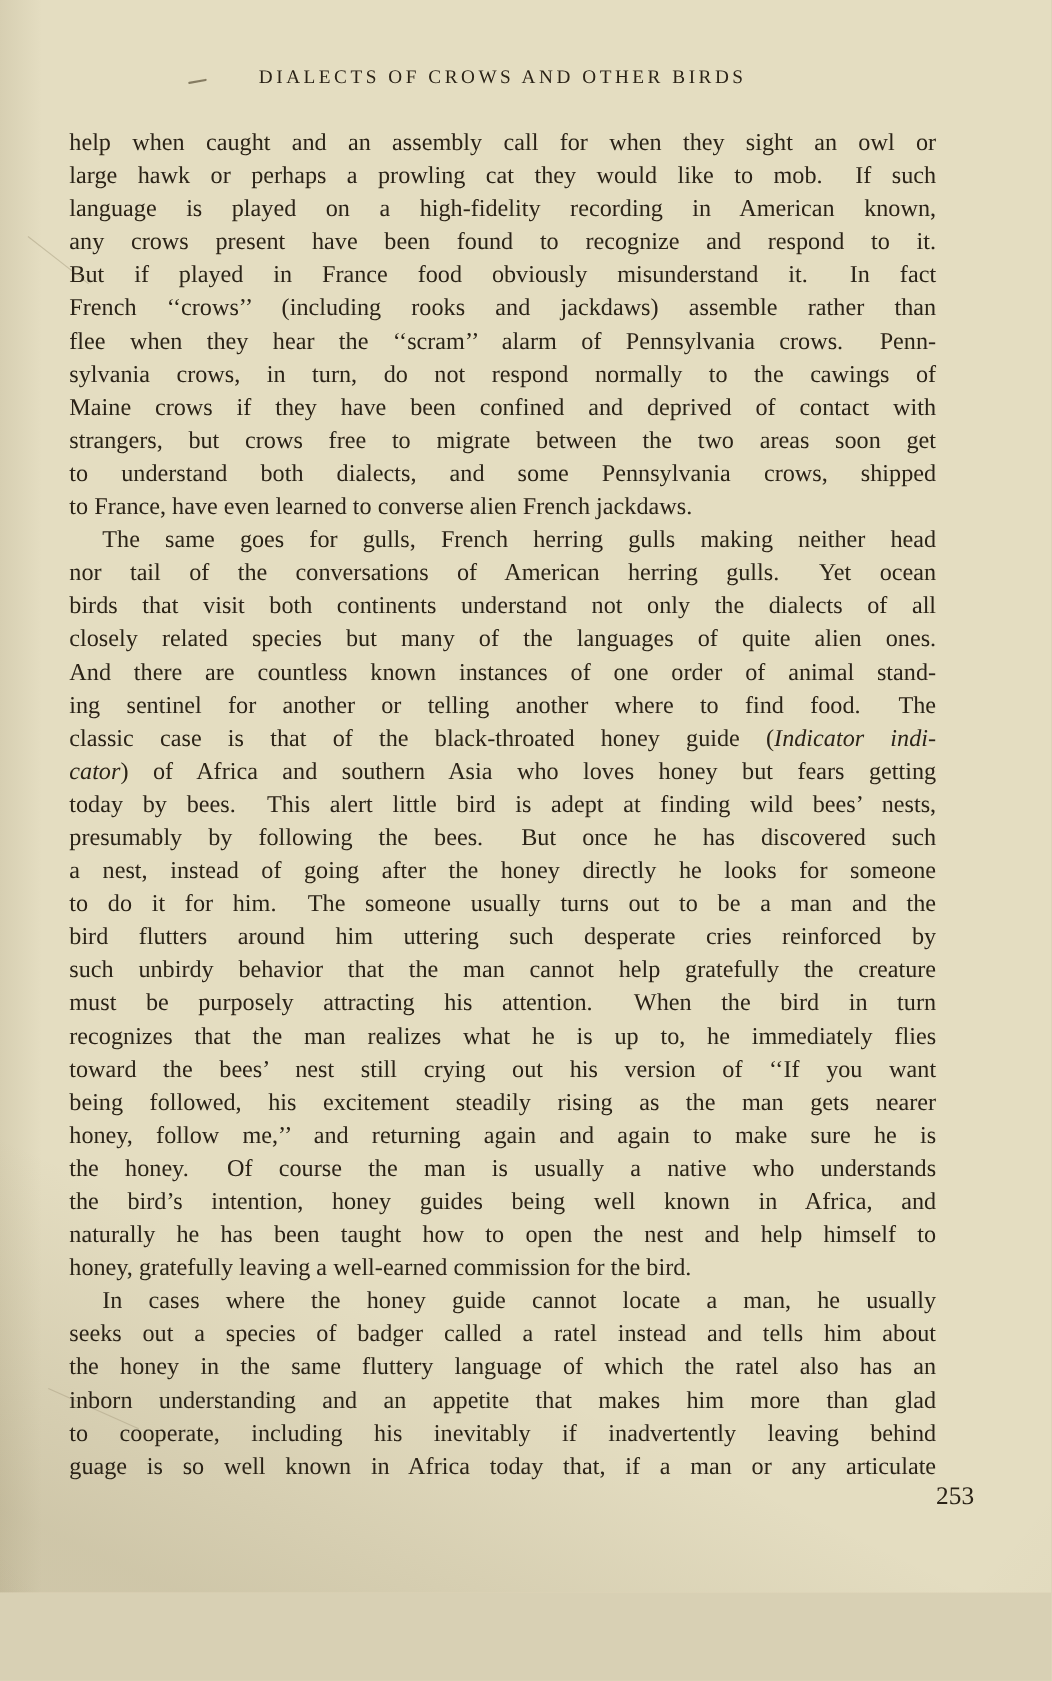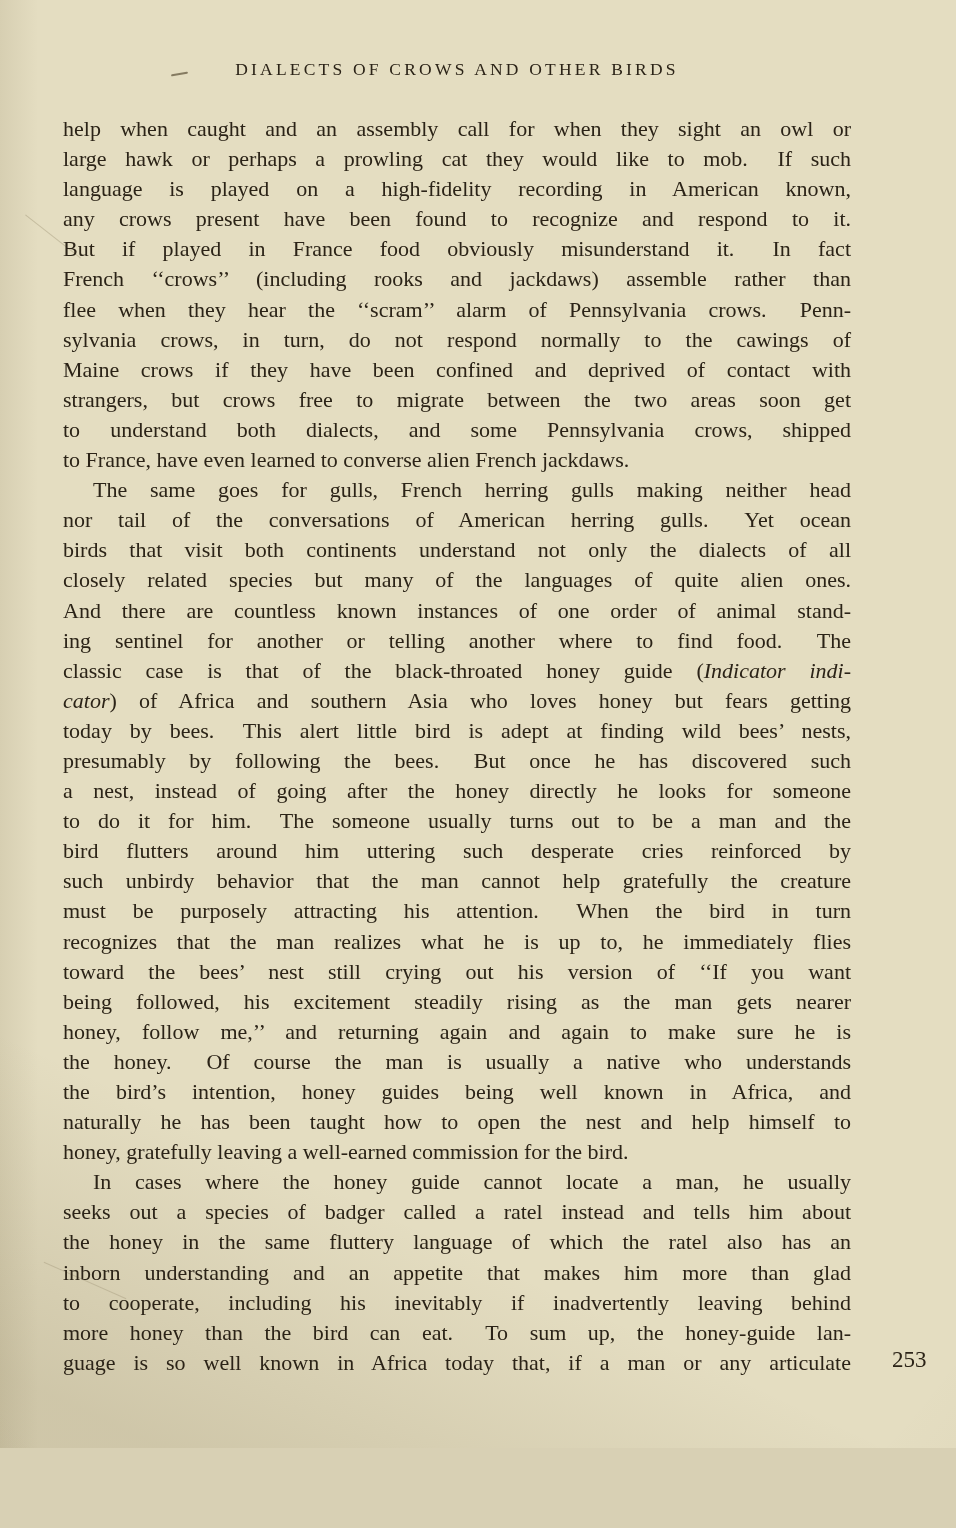--- a/index.html
+++ b/index.html
@@ -62,21 +62,21 @@
     text-align: justify;
     text-align-last: justify;
   }
   .line.para-end {
     text-align: left;
     text-align-last: left;
   }
   .line.indent { text-indent: 30px; }
   .page-number {
     position: absolute;
-    top: 1347px; left: 892px;
+    top: 1347px; left: 851px;
     font-size: 23px;
   }
 </style>
 </head>
 <body>
 
 <div class="page">
   <div class="vignette"></div>
   <div class="scratch s1"></div>
   <div class="scratch s2"></div>
@@ -125,19 +125,18 @@
         <div class="line">the bird’s intention, honey guides being well known in Africa, and</div>
         <div class="line">naturally he has been taught how to open the nest and help himself to</div>
         <div class="line para-end">honey, gratefully leaving a well-earned commission for the bird.</div>
       </div>
       <div class="paragraph">
         <div class="line indent">In cases where the honey guide cannot locate a man, he usually</div>
         <div class="line">seeks out a species of badger called a ratel instead and tells him about</div>
         <div class="line">the honey in the same fluttery language of which the ratel also has an</div>
         <div class="line">inborn understanding and an appetite that makes him more than glad</div>
         <div class="line">to cooperate, including his inevitably if inadvertently leaving behind</div>
-        <div class="line">more honey than the bird can eat.  To sum up, the honey-guide lan-</div>
         <div class="line">guage is so well known in Africa today that, if a man or any articulate</div>
       </div>
     </main>
 
   <div class="page-number">253</div>
 </div>
 
 </body></html>

